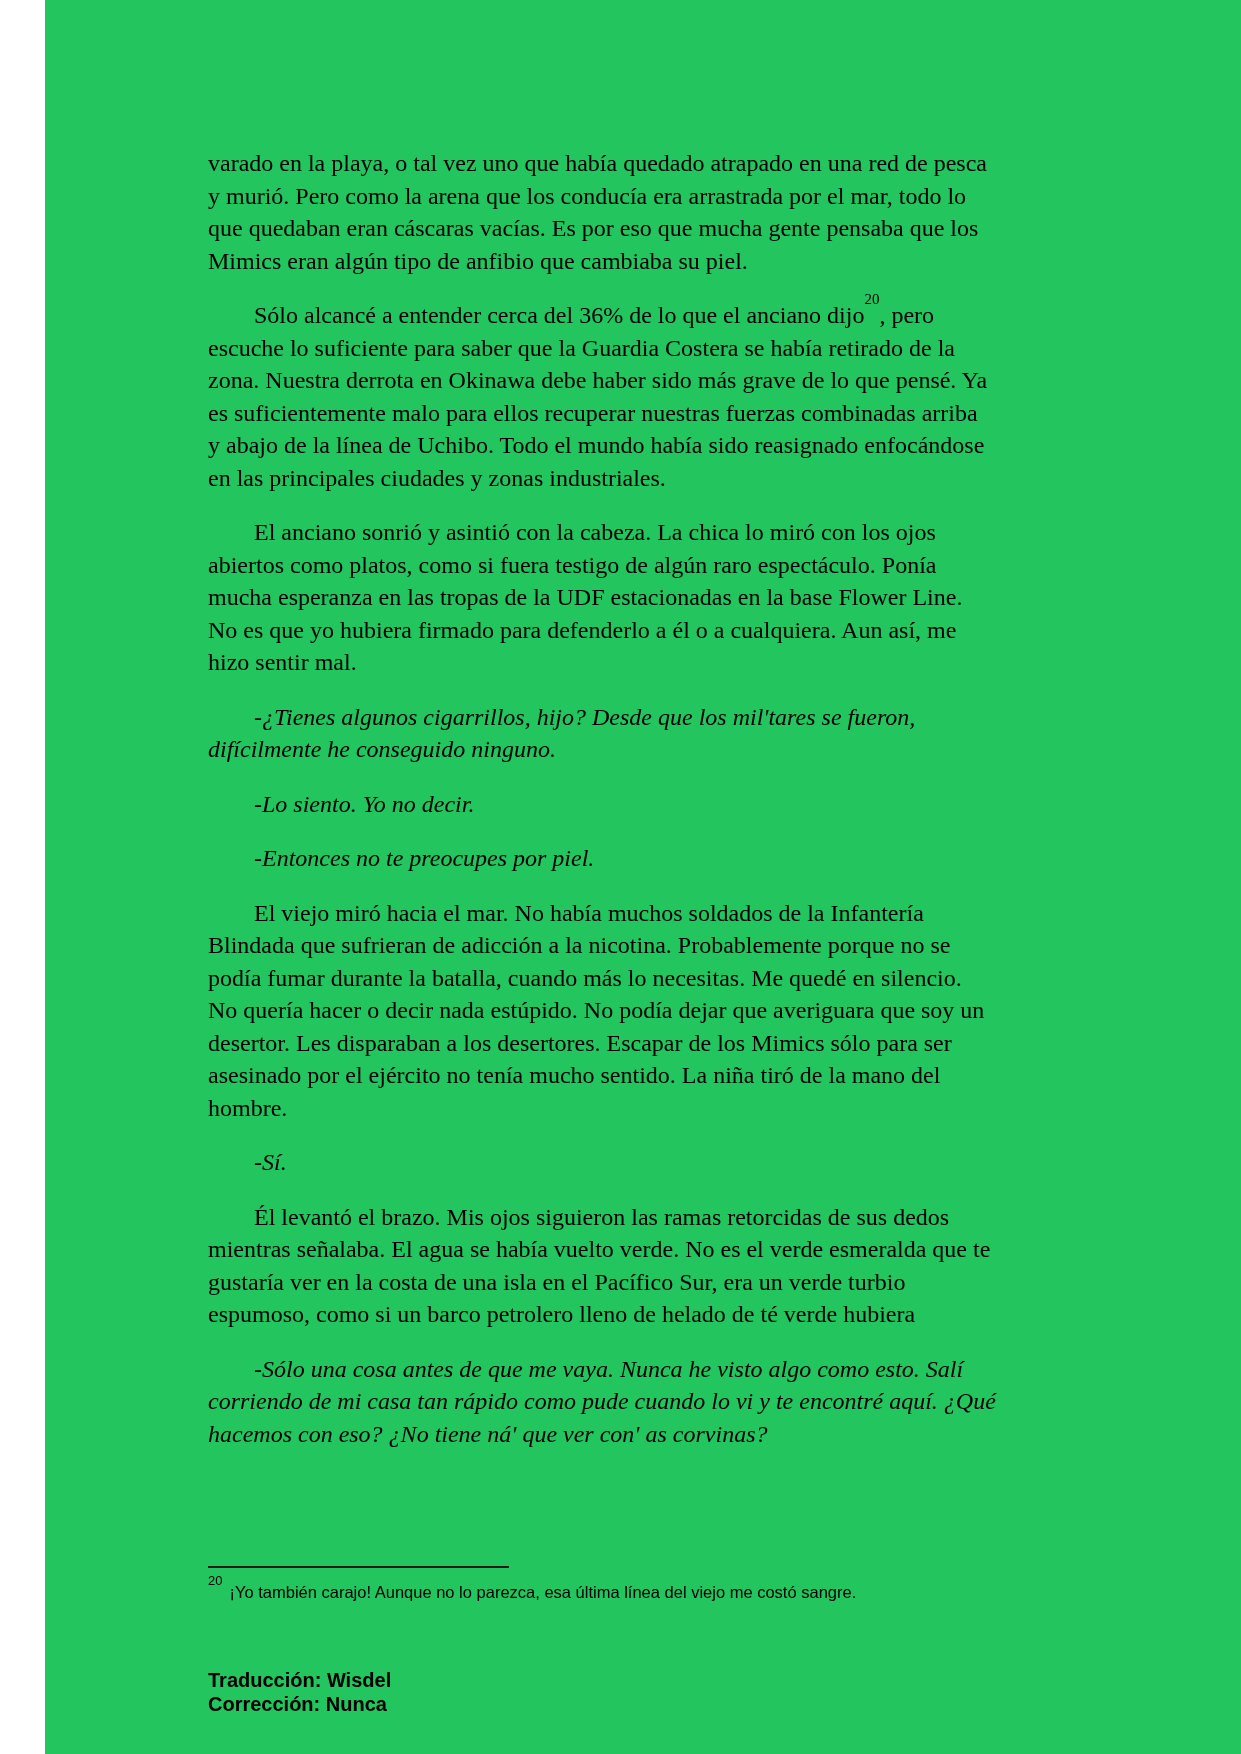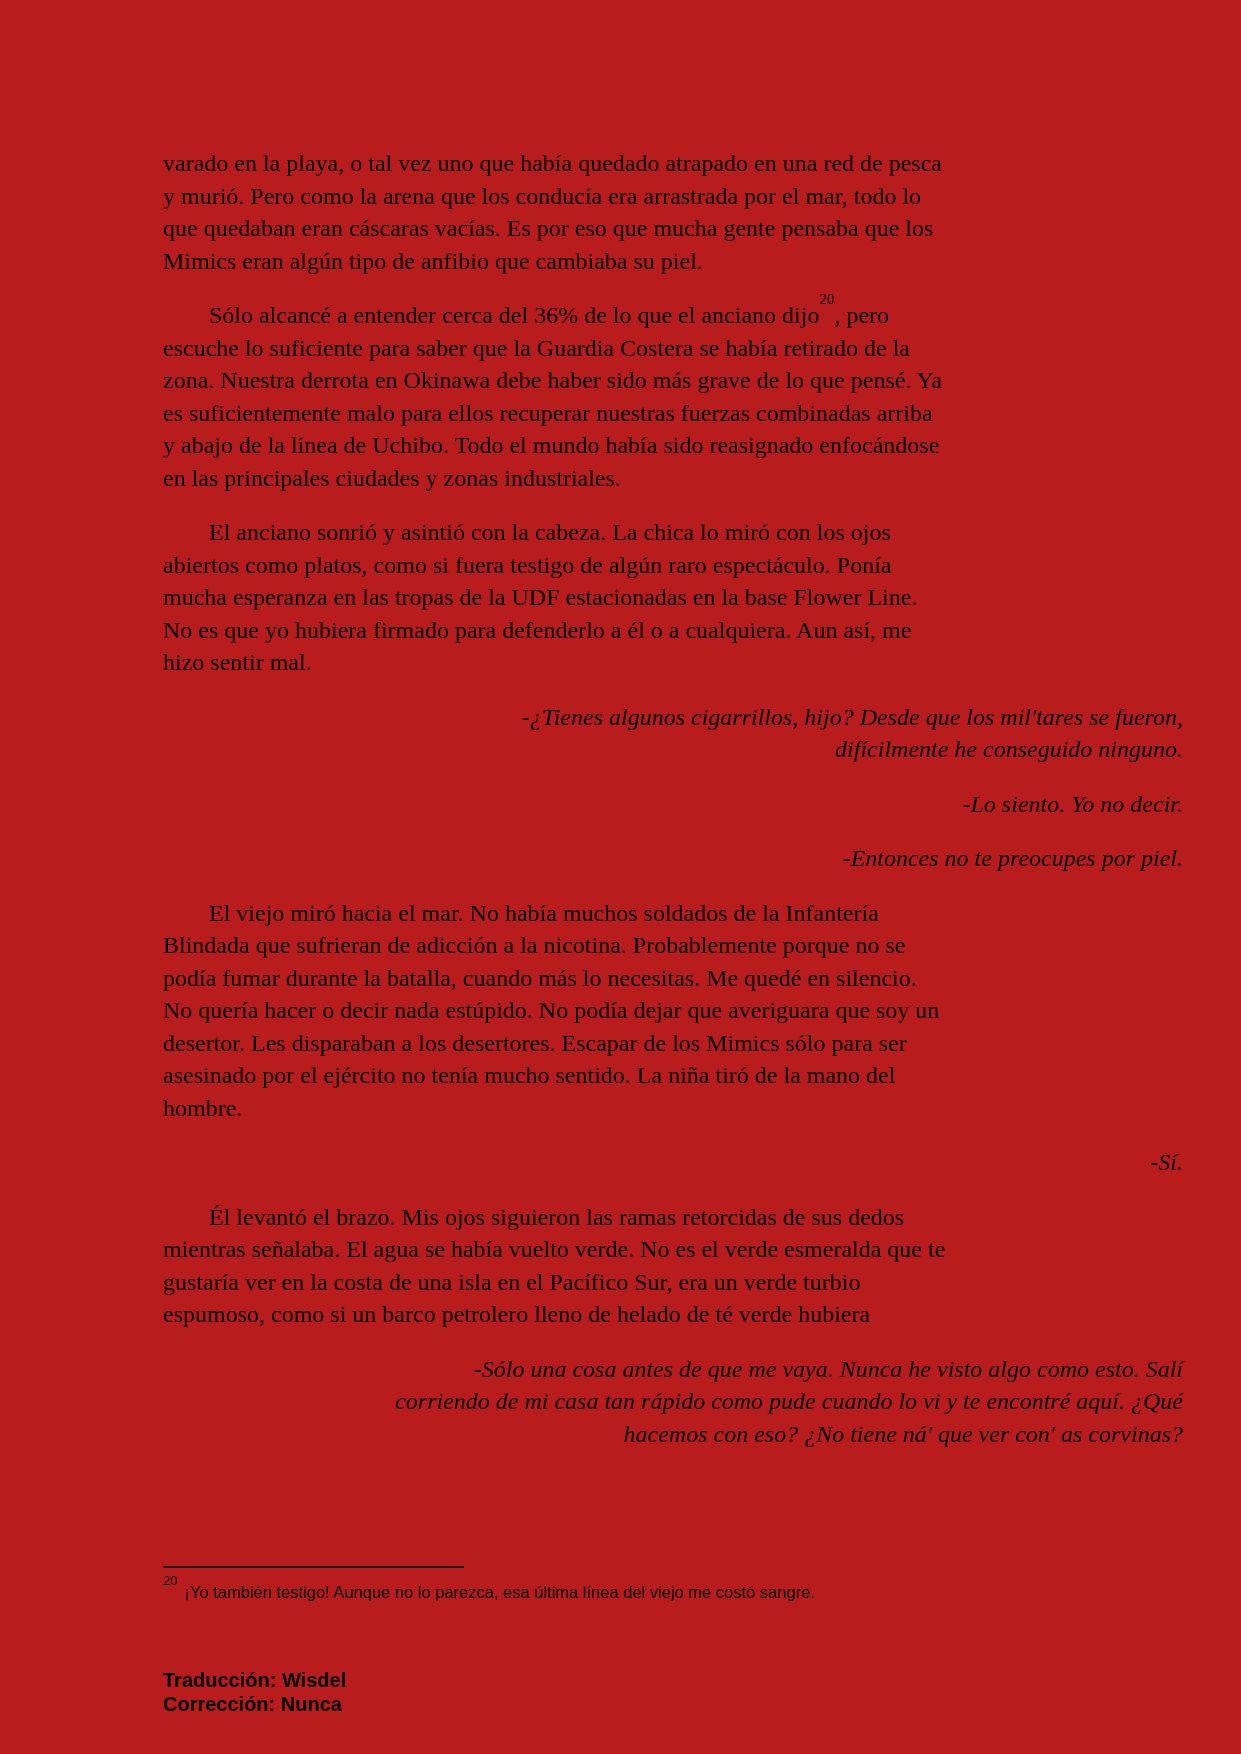--- a/index.html
+++ b/index.html
@@ -7,39 +7,40 @@
     width: 1241px;
     height: 1754px;
     background: #ffffff;
     position: relative;
     overflow: hidden;
     font-family: "Liberation Serif", serif;
   }
   .page {
     position: absolute;
     inset: 0;
-    background: #b91c1c;
+    background: #22c55e;
+    margin-left: 45px;
   }
   .text-block {
     position: absolute;
     left: 163px;
     top: 147px;
     width: 1020px;
     color: #000000;
   }
   .para {
     font-size: 24px;
     line-height: 32.5px;
     margin: 0 0 22px 0;
     white-space: pre-line;
     text-indent: 46px;
     text-align: left;
   }
   .para.noindent { text-indent: 0; }
-  .para.dialogue { font-style: italic; text-align: right; }
+  .para.dialogue { font-style: italic; }
   sup.ref {
     font-size: 15px;
     line-height: 0;
     position: relative;
     top: -10px;
     font-style: normal;
   }
   .footnote-area {
     position: absolute;
     left: 163px;
@@ -118,21 +119,21 @@
 mientras señalaba. El agua se había vuelto verde. No es el verde esmeralda que te
 gustaría ver en la costa de una isla en el Pacífico Sur, era un verde turbio
 espumoso, como si un barco petrolero lleno de helado de té verde hubiera</p>
     <p class="para dialogue">-Sólo una cosa antes de que me vaya. Nunca he visto algo como esto. Salí
 corriendo de mi casa tan rápido como pude cuando lo vi y te encontré aquí. ¿Qué
 hacemos con eso? ¿No tiene ná' que ver con' as corvinas?</p>
   </div>
 
   <div class="footnote-area">
     <div class="footnote-sep"></div>
-    <p class="footnote"><sup class="fnref">20</sup><span>¡Yo también testigo! Aunque no lo parezca, esa última línea del viejo me costó sangre.</span></p>
+    <p class="footnote"><sup class="fnref">20</sup><span>¡Yo también carajo! Aunque no lo parezca, esa última línea del viejo me costó sangre.</span></p>
   </div>
 
   <div class="footer">
     <span>Traducción: Wisdel</span>
     <span>Corrección: Nunca</span>
   </div>
 
 </div>
 
 </body></html>

